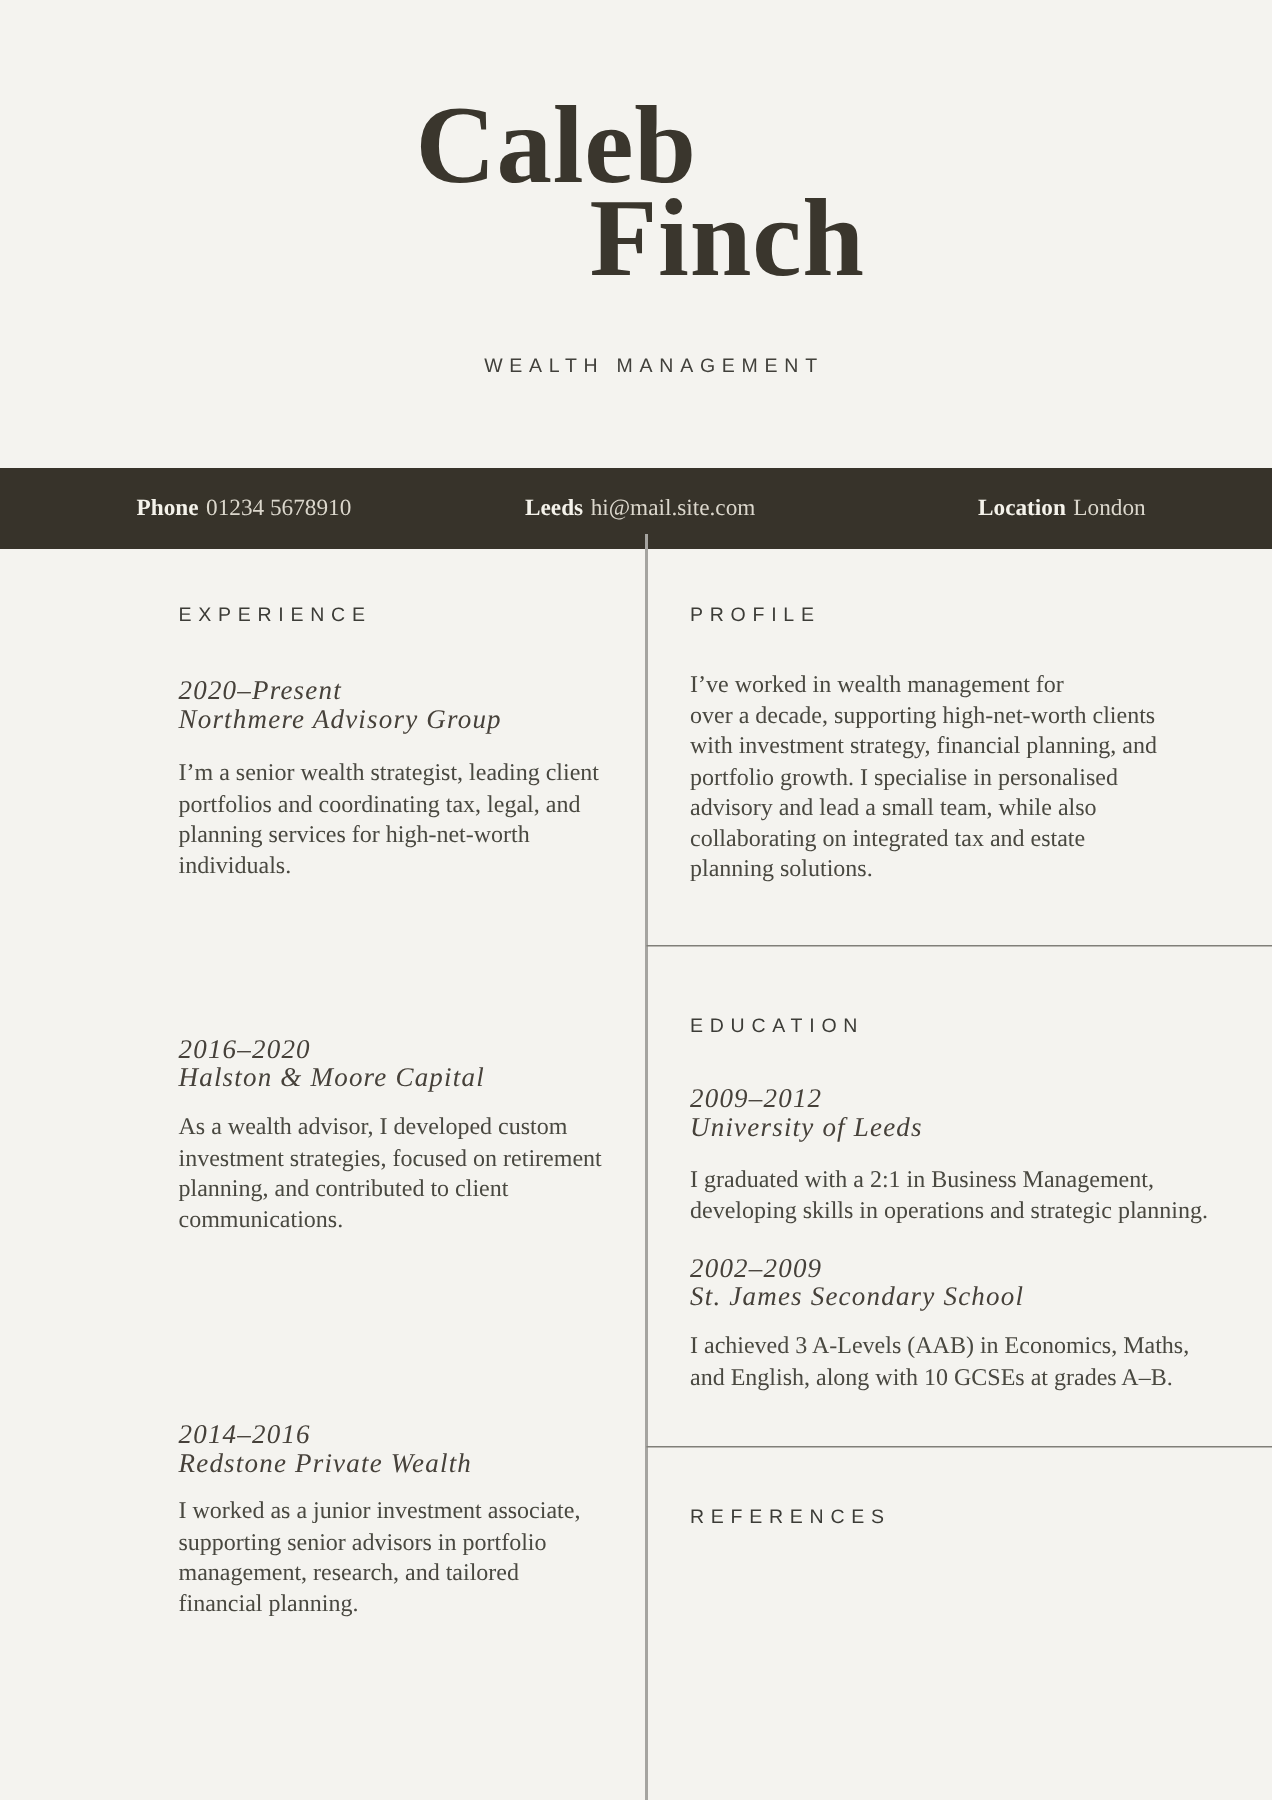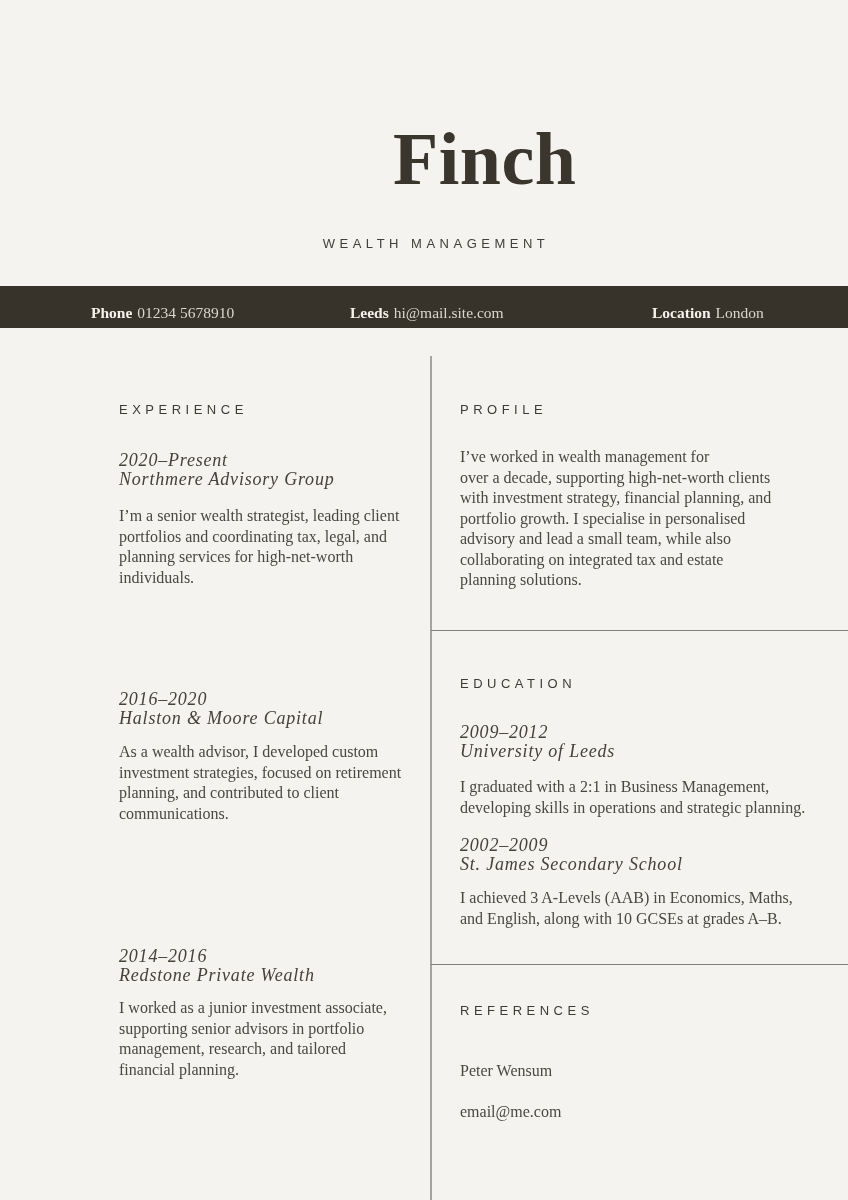--- a/index.html
+++ b/index.html
@@ -30,22 +30,22 @@
     font-family:"Liberation Sans", sans-serif;
     font-size:13px;
     letter-spacing:4.5px;
     color:#41403b;
     white-space:nowrap;
     padding-left:24px;
   }
   
   .contact-bar {
     position:absolute;
-    left:0; top:286px;
-    width:848px; height:42px;
+    left:0; top:312px;
+    width:848px; height:54px;
     background:#37332a;
   }
   .contact-item {
     position:absolute;
     top:0; height:54px;
     line-height:54px;
     font-size:15.5px;
     white-space:nowrap;
     color:#dbd7cc;
   }
@@ -94,20 +94,21 @@
     white-space:pre-line;
   }
   .col-left  { left:91px;margin-left:28px; }
   .col-right { left:460px; }
 </style>
 </head>
 <body>
 
 <div class="page">
 
+  <div class="name name-first">Caleb</div>
   <div class="name name-last">Finch</div>
   <div class="subtitle">WEALTH MANAGEMENT</div>
 
   <div class="contact-bar">
     <div class="contact-item contact-phone">
       <span class="lbl">Phone</span><span>01234 5678910</span>
     </div>
     <div class="contact-item contact-mail">
       <span class="lbl">Leeds</span><span>hi@mail.site.com</span>
     </div>
@@ -168,18 +169,14 @@
 developing skills in operations and strategic planning.</div>
 
   <div class="entry-head col-right" style="top:836px">
     <div>2002–2009</div>
     <div>St. James Secondary School</div>
   </div>
   <div class="body-text col-right" style="top:888px">I achieved 3 A-Levels (AAB) in Economics, Maths,
 and English, along with 10 GCSEs at grades A–B.</div>
 
   <div class="section-heading col-right" style="top:1003px">REFERENCES</div>
-  <div class="body-text col-right" style="top:1040px">
-    <div>Peter Wensum</div>
-    <div>email@me.com</div>
-  </div>
 
 </div>
 
 </body></html>

